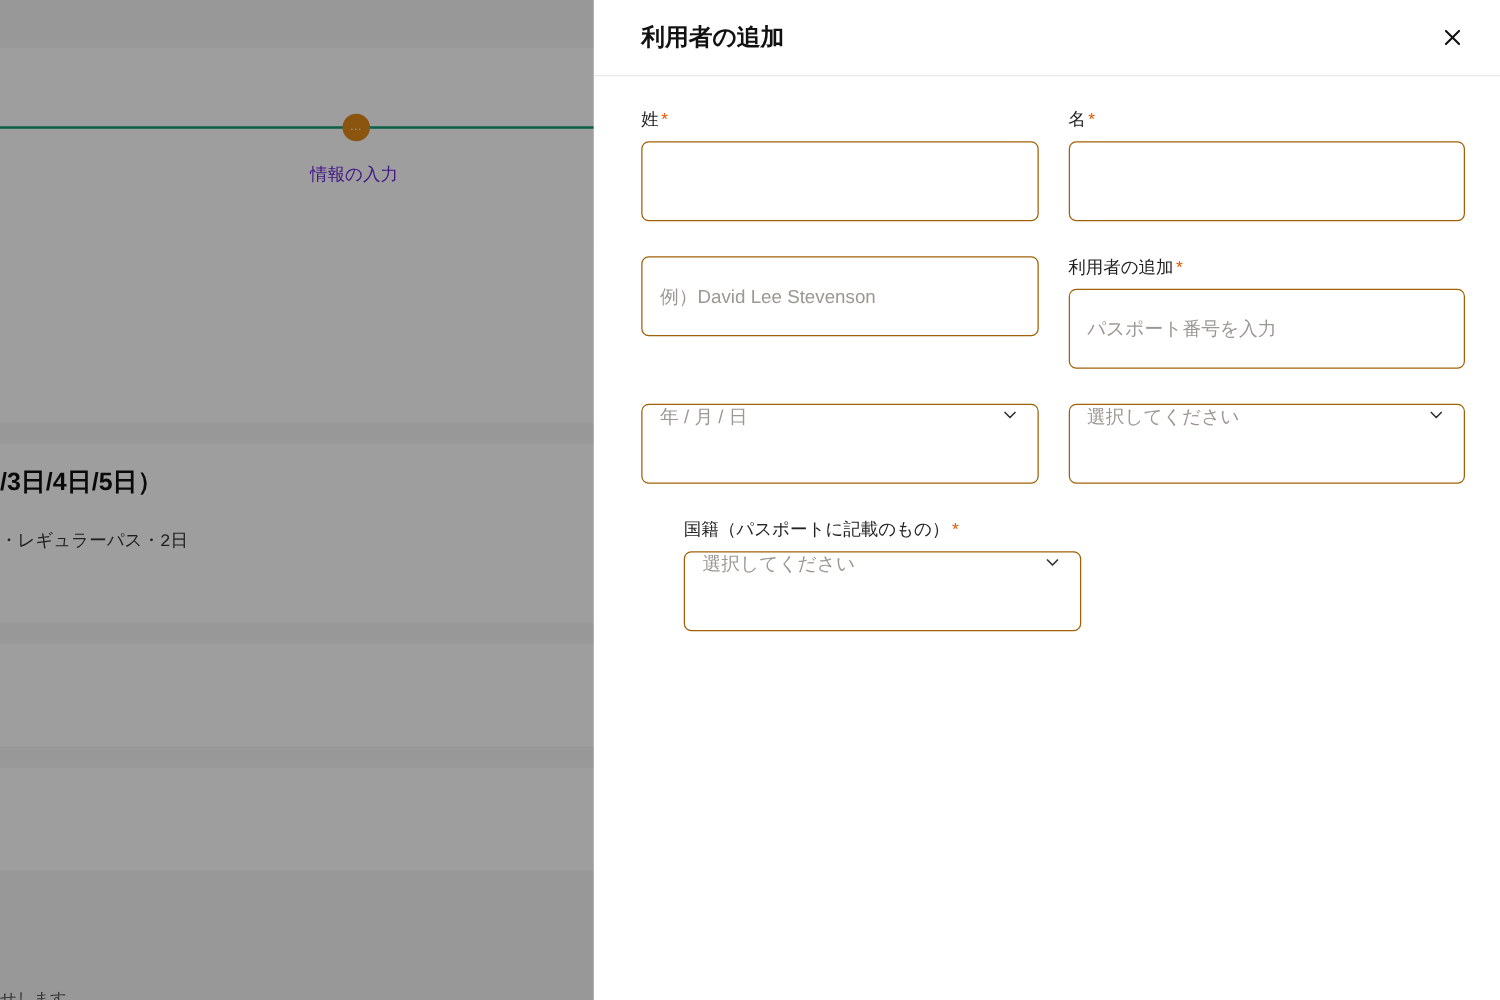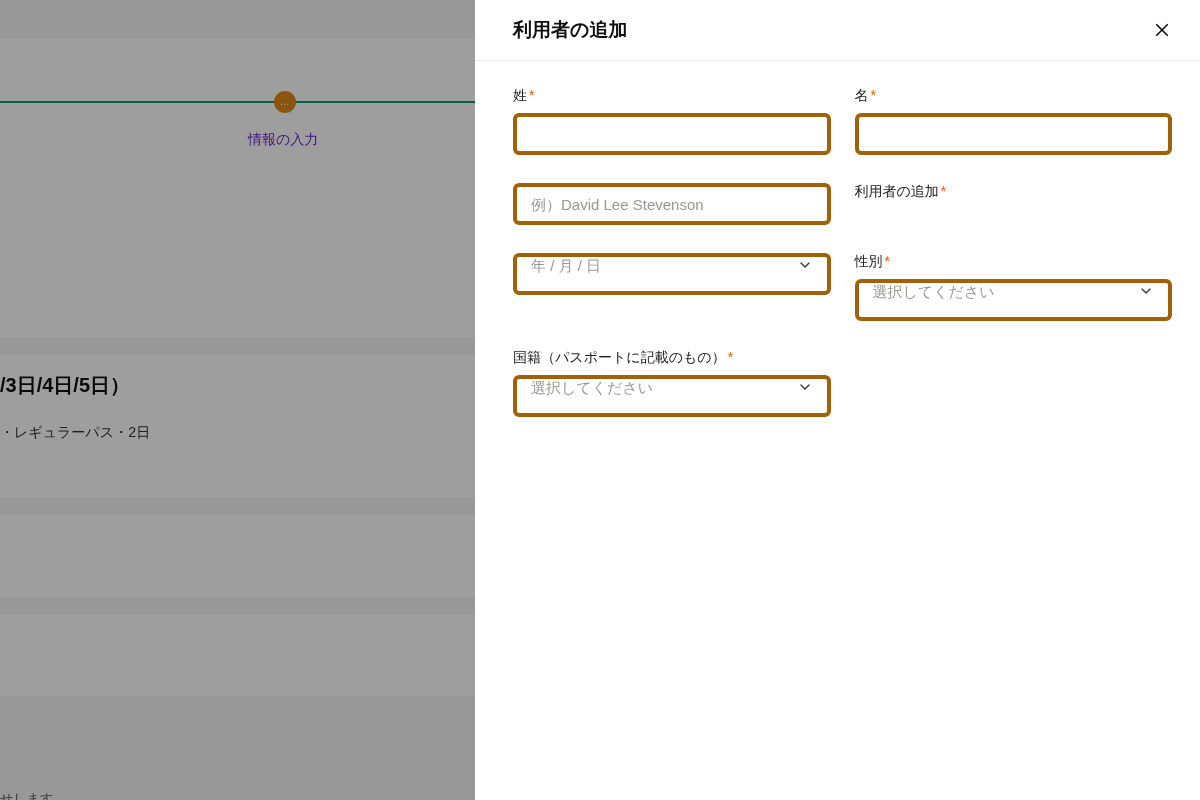--- a/index.html
+++ b/index.html
@@ -170,39 +170,39 @@
     .field-label {
       font-size: 14px;
       color: #222;
     }
     .req {
       color: #e55a00;
       margin-left: 2px;
     }
     .text-input, .select-like {
       width: 100%;
-      height: 42px;
-      border: 4px solid #a16207;
+      height: 64px;
+      border: 1px solid #a16207;
       border-radius: 6px;
       padding: 0 14px;
       font-size: 15px;
       color: #222;
       background: #fff;
       font-family: inherit;
     }
     .text-input::placeholder { color: #9b9893; }
     .select-like {
       display: flex;
       align-items: flex-start;
       justify-content: space-between;
       cursor: pointer;
     }
     .select-placeholder { color: #9b9893; font-size: 15px; }
     .chevron { width: 16px; height: 16px; color: #333; flex-shrink: 0; }
-    .half { max-width: 318px; }
+    .half { max-width: 318px; margin-left: 34px; }
   </style>
 </head>
 <body>
 
 <div class="bg-page">
   <div class="bg-stepper-area"></div>
   <div class="bg-stepper-line"></div>
   <div class="bg-stepper-dot"></div>
   <div class="bg-stepper-label">情報の入力</div>
   <div class="bg-bar-1"></div>
@@ -239,34 +239,34 @@
         <input class="text-input" type="text" style="">
       </div>
     </div>
 
     <div class="form-row">
       <div class="form-field">
         <input class="text-input" type="text" placeholder="例）David Lee Stevenson" style="">
       </div>
       <div class="form-field">
         <div class="field-label"><span>利用者の追加</span><span class="req">*</span></div>
+        <input class="text-input" type="text" placeholder="パスポート番号を入力" style="">
       </div>
     </div>
 
     <div class="form-row">
       <div class="form-field">
         <div class="select-like">
           <span class="select-placeholder">年 / 月 / 日</span>
           <svg class="chevron" viewBox="0 0 24 24" fill="none" stroke="currentColor" stroke-width="2" stroke-linecap="round" stroke-linejoin="round">
               <polyline points="6 9 12 15 18 9"></polyline>
             </svg>
         </div>
       </div>
       <div class="form-field">
-        <div class="field-label"><span>性別</span><span class="req">*</span></div>
         <div class="select-like">
           <span class="select-placeholder">選択してください</span>
           <svg class="chevron" viewBox="0 0 24 24" fill="none" stroke="currentColor" stroke-width="2" stroke-linecap="round" stroke-linejoin="round">
               <polyline points="6 9 12 15 18 9"></polyline>
             </svg>
         </div>
       </div>
     </div>
 
     <div class="form-row">

